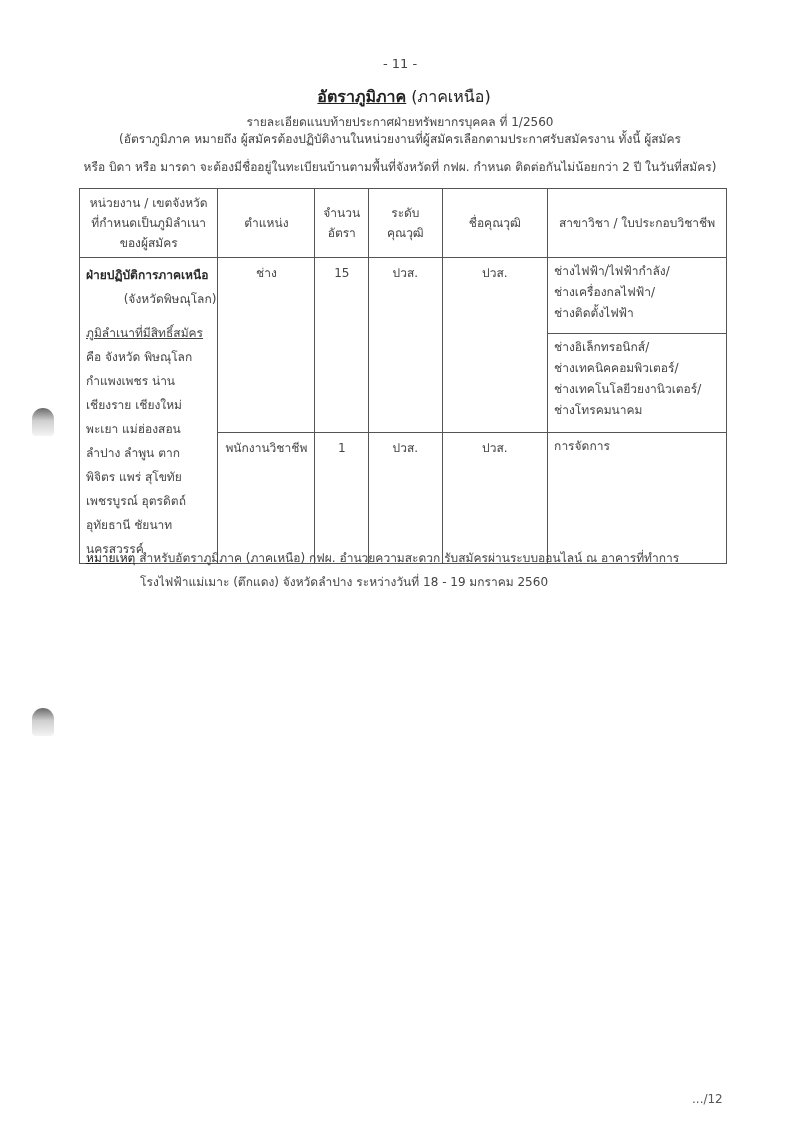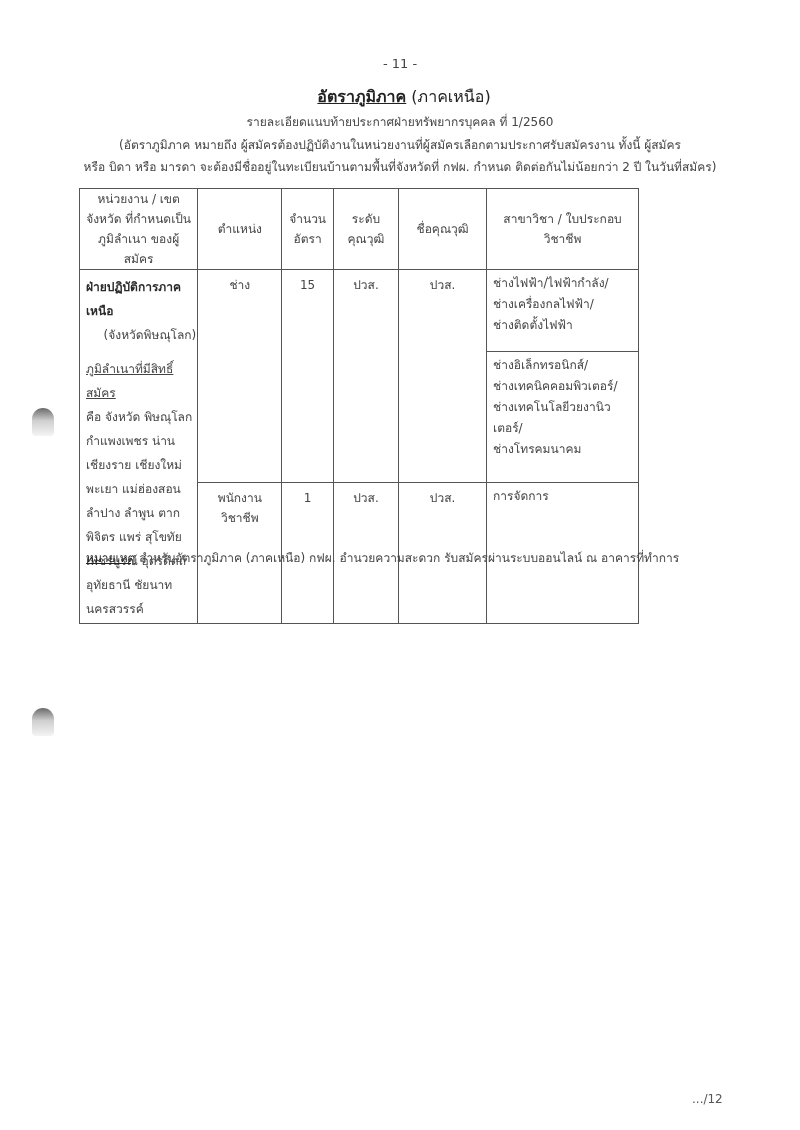--- a/index.html
+++ b/index.html
@@ -5,23 +5,23 @@
   html, body { margin: 0; padding: 0; background: #ffffff; }
   body { width: 800px; height: 1130px; position: relative; overflow: hidden;
          font-family: "DejaVu Sans", sans-serif; color: #3a3a3a; }
   .page-num { position: absolute; top: 56px; left: 0; width: 800px; text-align: center;
               font-size: 13px; color: #444; }
   .title { position: absolute; top: 84px; left: 4px; width: 800px; text-align: center;
            font-size: 16px; color: #222; }
   .title .u { text-decoration: underline; font-weight: bold; }
   .sub { position: absolute; left: 0; width: 800px; text-align: center; font-size: 12px; color: #444; }
   .sub1 { top: 112px; }
-  .sub2 { top: 135px; }
+  .sub2 { top: 129px; }
   .sub3 { top: 157px; }
-  table.main { position: absolute; top: 188px; left: 79px; width: 560px;
+  table.main { position: absolute; top: 188px; left: 79px; width: 648px;
                border-collapse: collapse; font-size: 12px; color: #444; }
   table.main td, table.main th { border: 1px solid #555; vertical-align: top; }
   table.main th { font-weight: normal; text-align: center; vertical-align: middle;
                   height: 68px; line-height: 20px; padding: 0 4px; }
   .c1 { width: 131px; } .c2 { width: 89px; } .c3 { width: 45px; }
   .c4 { width: 65px; } .c5 { width: 98px; } .c6 { width: 172px; }
   td.center { text-align: center; padding-top: 5px; line-height: 20px; }
   td.unit { padding: 5px 1px 2px 6px; line-height: 24px; margin-left: 41px; }
   td.unit .hq { font-weight: bold; color: #2a2a2a; display: block; }
   td.unit .prov { display: block; text-align: right; margin-bottom: 10px; }
@@ -107,15 +107,16 @@
     <td class="center">ปวส.</td>
     <td class="field">
       <span>การจัดการ</span>
     </td>
   </tr>
 </tbody>
   </table>
 
 <div class="note">
   <span class="lbl">หมายเหตุ</span><span> สำหรับอัตราภูมิภาค (ภาคเหนือ) กฟผ. อำนวยความสะดวก รับสมัครผ่านระบบออนไลน์ ณ อาคารที่ทำการ</span>
+  <span class="l2">โรงไฟฟ้าแม่เมาะ (ตึกแดง) จังหวัดลำปาง ระหว่างวันที่ 18 - 19 มกราคม 2560</span>
 </div>
 
 <div class="next">.../12</div>
 
 </body></html>

